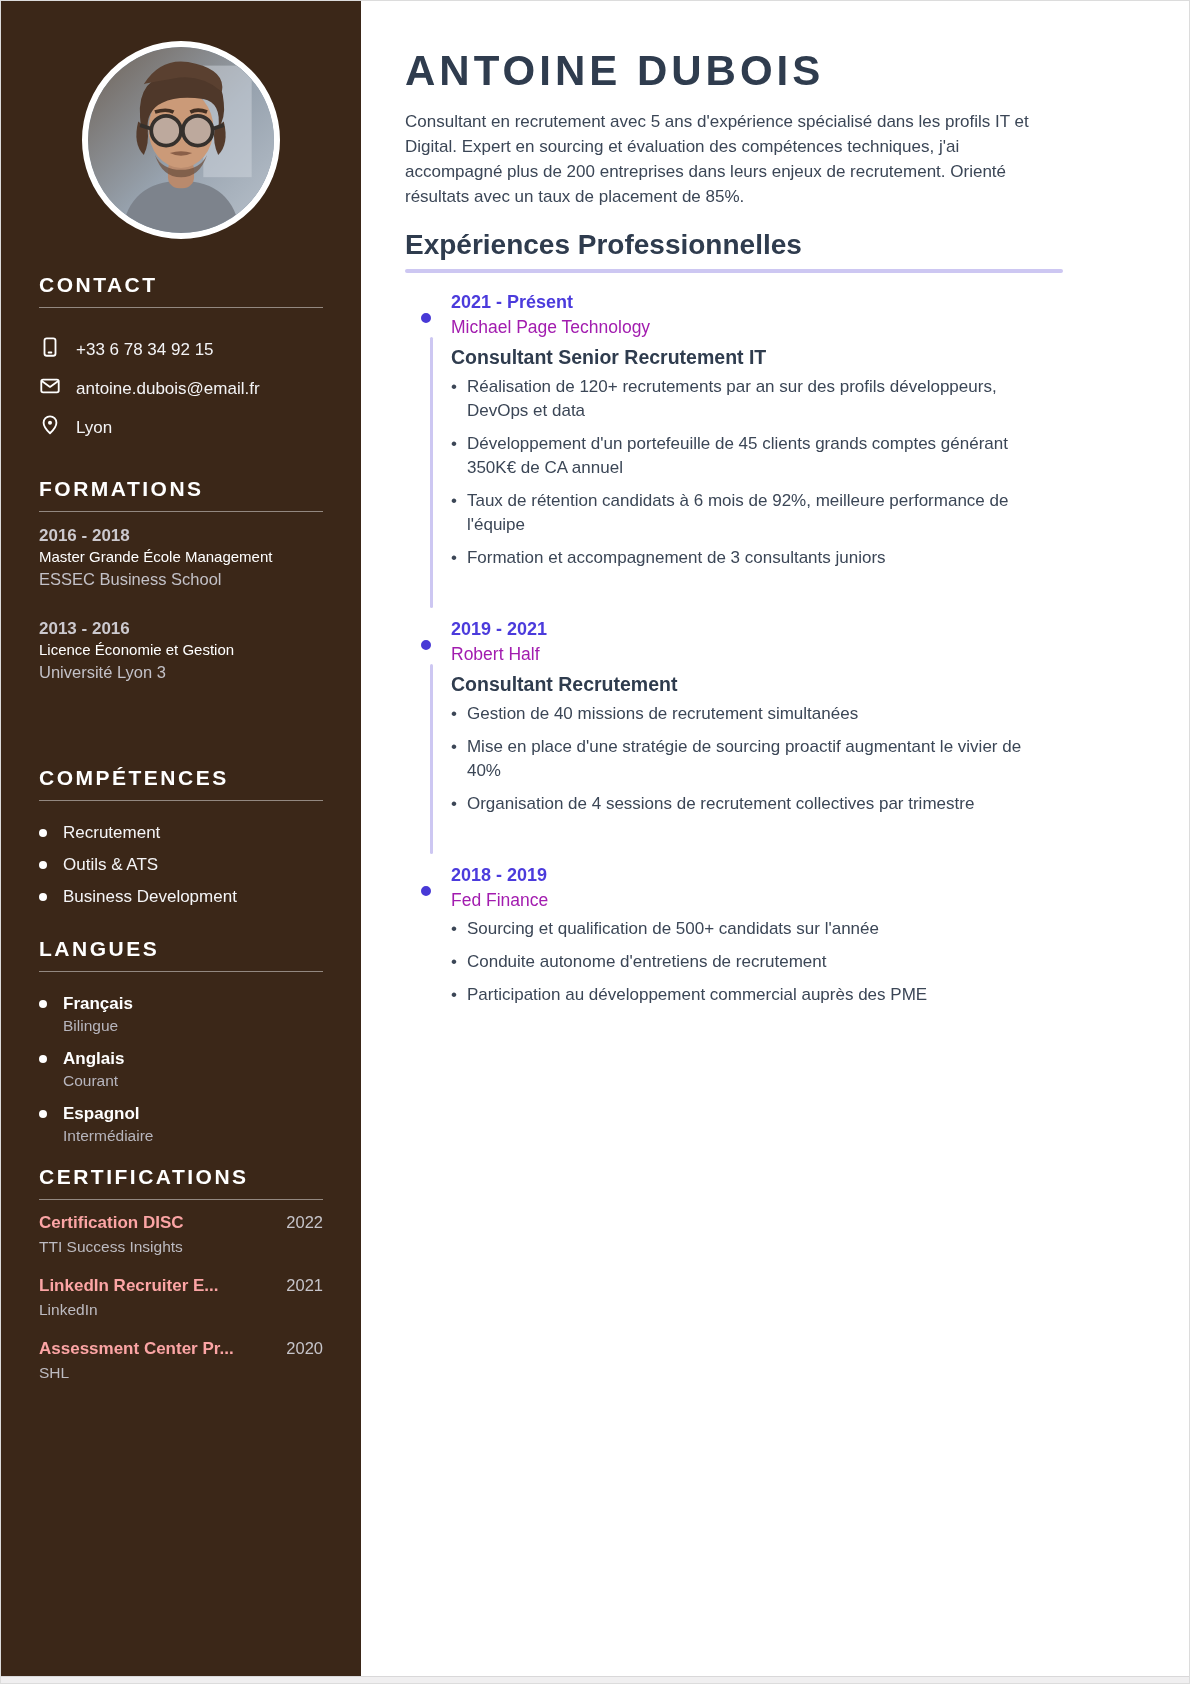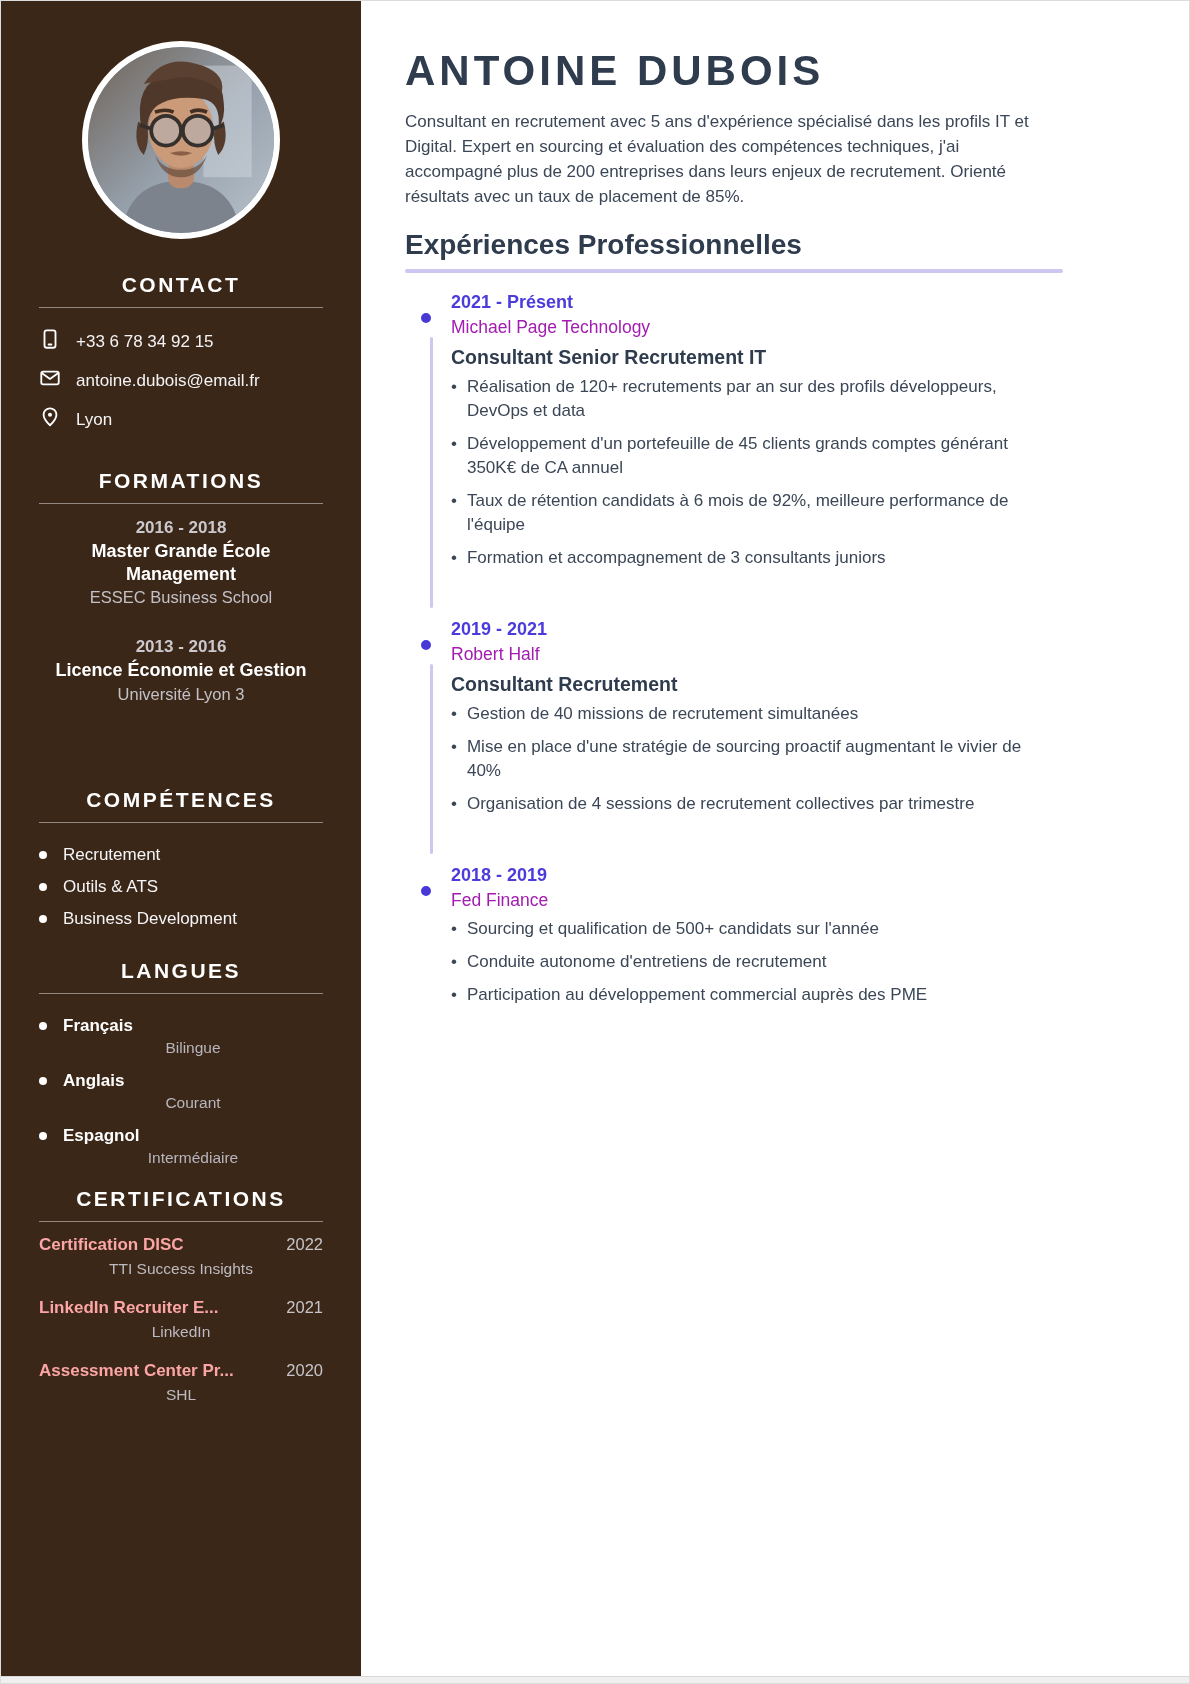--- a/index.html
+++ b/index.html
@@ -2,42 +2,42 @@
 <html><head>
 <meta charset="utf-8">
 <style>
   * { margin:0; padding:0; box-sizing:border-box; }
   html,body { background:#ffffff; font-family:"Liberation Sans", sans-serif; }
   .canvas { width:1190px; height:1684px; border:1px solid #dcdcdc; display:flex; flex-direction:column; overflow:hidden; background:#fff; }
   .page { flex:1; display:flex; overflow:hidden; }
   .page-gap { height:7px; background:#f0eff0; border-top:1px solid #d9d8d9; }
 
   
-  .sidebar { width:360px; flex:0 0 360px; background:#3b2718; color:#fff; padding:40px 38px 40px 38px;text-align:center; }
+  .sidebar { width:360px; flex:0 0 360px; background:#3b2718; color:#fff; padding:40px 38px 40px 38px; }
   .photo-wrap { display:flex; justify-content:center; }
   .photo { width:198px; height:198px; border-radius:50%; border:6px solid #ffffff; overflow:hidden; background:#8b99a8; }
   .photo svg { display:block; width:100%; height:100%; }
 
   .s-heading { font-size:21px; font-weight:700; letter-spacing:2.5px; color:#ffffff; }
   .s-divider { height:1px; background:rgba(255,255,255,0.45); margin-top:10px; }
 
-  .contact-list { margin-top:20px; }
+  .contact-list { margin-top:28px; }
   .contact-row { display:flex; align-items:center; gap:15px; margin-bottom:12px; font-size:17px; color:#f4f4f6; min-height:26px; }
   .contact-row svg { flex:0 0 auto; }
 
   .sec-contact { margin-top:34px; }
   .sec-formations { margin-top:36px; }
   .sec-competences { margin-top:84px; }
   .sec-langues { margin-top:30px; }
   .sec-certifications { margin-top:20px; }
 
   .edu-item { margin-top:14px; }
   .edu-item + .edu-item { margin-top:30px; }
   .edu-period { font-size:17px; font-weight:700; color:#ccc9ce; }
-  .edu-degree { font-size:18px; font-weight:700; color:#ffffff; line-height:1.25; margin-top:2px; }
+  .edu-degree { font-size:15px; font-weight:400; color:#ffffff; line-height:1.25; margin-top:2px; }
   .edu-school { font-size:16.5px; color:#c3c1c7; margin-top:3px; }
 
   .skill-list, .lang-list { list-style:none; margin-top:22px; }
   .skill-item { display:flex; align-items:center; gap:16px; font-size:17px; color:#f5f5f7; margin-bottom:12px; }
   .bullet-dot { width:8px; height:8px; border-radius:50%; background:#ffffff; flex:0 0 auto; }
 
   .lang-item { margin-bottom:14px; }
   .lang-name-row { display:flex; align-items:center; gap:16px; font-size:17px; font-weight:700; color:#ffffff; }
   .lang-level { font-size:15.5px; color:#b7b5bd; margin:3px 0 0 24px; }
 

